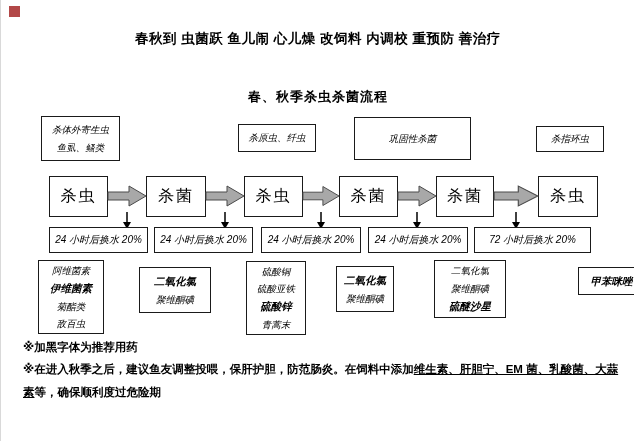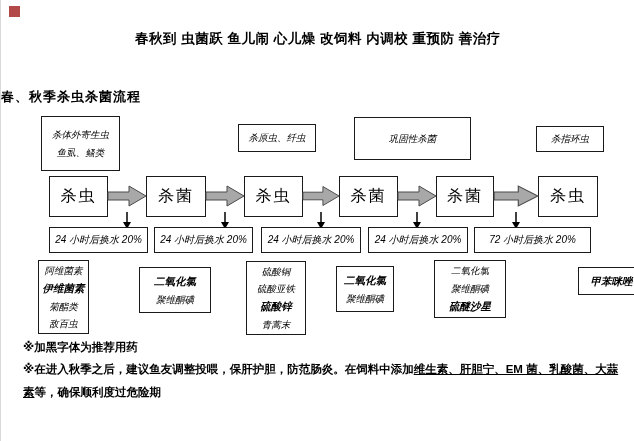--- a/index.html
+++ b/index.html
@@ -1,20 +1,20 @@
 <!DOCTYPE html>
 <html><head>
 <meta charset="utf-8">
 <style>
   html,body{margin:0;padding:0;background:#fff;}
   body{font-family:"Liberation Sans","DejaVu Sans",sans-serif;color:#000;}
   .canvas{position:relative;width:634px;height:441px;background:#fff;border-left:1px solid #d9d9d9;border-right:1px solid #d9d9d9;overflow:hidden;margin:0 auto;}
   .marker{position:absolute;left:8px;top:6px;width:11px;height:11px;background:#b24848;}
   .title{position:absolute;left:0;top:30px;width:100%;text-align:center;font-weight:bold;font-size:13.5px;letter-spacing:.5px;}
-  .subtitle{position:absolute;left:0;top:88px;width:100%;text-align:left;font-weight:bold;font-size:13px;letter-spacing:1px;}
+  .subtitle{position:absolute;left:0;top:88px;width:100%;text-align:center;font-weight:bold;font-size:13px;letter-spacing:1px;}
   .box{position:absolute;border:1px solid #1a1a1a;background:#fff;box-sizing:border-box;display:flex;flex-direction:column;align-items:center;justify-content:center;text-align:center;}
   .ann{font-style:italic;font-size:9.5px;line-height:1.8;}
   .step{border-width:1.5px;font-weight:normal;font-size:16px;letter-spacing:2px;flex-direction:row;}
   .water{font-style:italic;font-size:10px;white-space:nowrap;}
   .med{font-style:italic;font-size:9.5px;line-height:1.8;}
   .med .rec{font-weight:bold;font-size:10.5px;}
   .harrow{position:absolute;top:184px;height:24px;}
   .darrow{position:absolute;top:212px;width:12px;height:17px;}
   .notes{position:absolute;left:22px;top:336px;width:596px;font-weight:bold;font-size:11.5px;line-height:1.95;}
   .notes .u{text-decoration:underline;}
@@ -22,21 +22,21 @@
 </head>
 <body>
 
 <div class="canvas">
 
   <div class="marker"></div>
 
   <div class="title">春秋到 虫菌跃 鱼儿闹 心儿燥 改饲料 内调校 重预防 善治疗</div>
   <div class="subtitle">春、秋季杀虫杀菌流程</div>
 
-  <div class="box ann" style="left:40px;top:116px;width:79px;height:55px;">
+  <div class="box ann" style="left:40px;top:116px;width:79px;height:45px;">
     <span>杀体外寄生虫</span>
     <span>鱼虱、鳋类</span>
   </div>
   <div class="box ann" style="left:237px;top:124px;width:78px;height:28px;">
     <span>杀原虫、纤虫</span>
   </div>
   <div class="box ann" style="left:353px;top:117px;width:117px;height:43px;">
     <span>巩固性杀菌</span>
   </div>
   <div class="box ann" style="left:535px;top:126px;width:68px;height:26px;">
@@ -108,21 +108,21 @@
   <div class="box water" style="left:260px;top:227px;width:100px;height:26px;">
       <span>24 小时后换水 20%</span>
     </div>
   <div class="box water" style="left:367px;top:227px;width:100px;height:26px;">
       <span>24 小时后换水 20%</span>
     </div>
   <div class="box water" style="left:473px;top:227px;width:117px;height:26px;">
       <span>72 小时后换水 20%</span>
     </div>
 
-  <div class="box med" style="left:37px;top:260px;width:51px;height:74px;">
+  <div class="box med" style="left:37px;top:260px;width:66px;height:74px;">
     <span>阿维菌素</span>
     <span class="rec">伊维菌素</span>
     <span>菊酯类</span>
     <span>敌百虫</span>
   </div>
   <div class="box med" style="left:138px;top:267px;width:72px;height:46px;">
     <span class="rec">二氧化氯</span>
     <span>聚维酮碘</span>
   </div>
   <div class="box med" style="left:245px;top:261px;width:60px;height:74px;">

